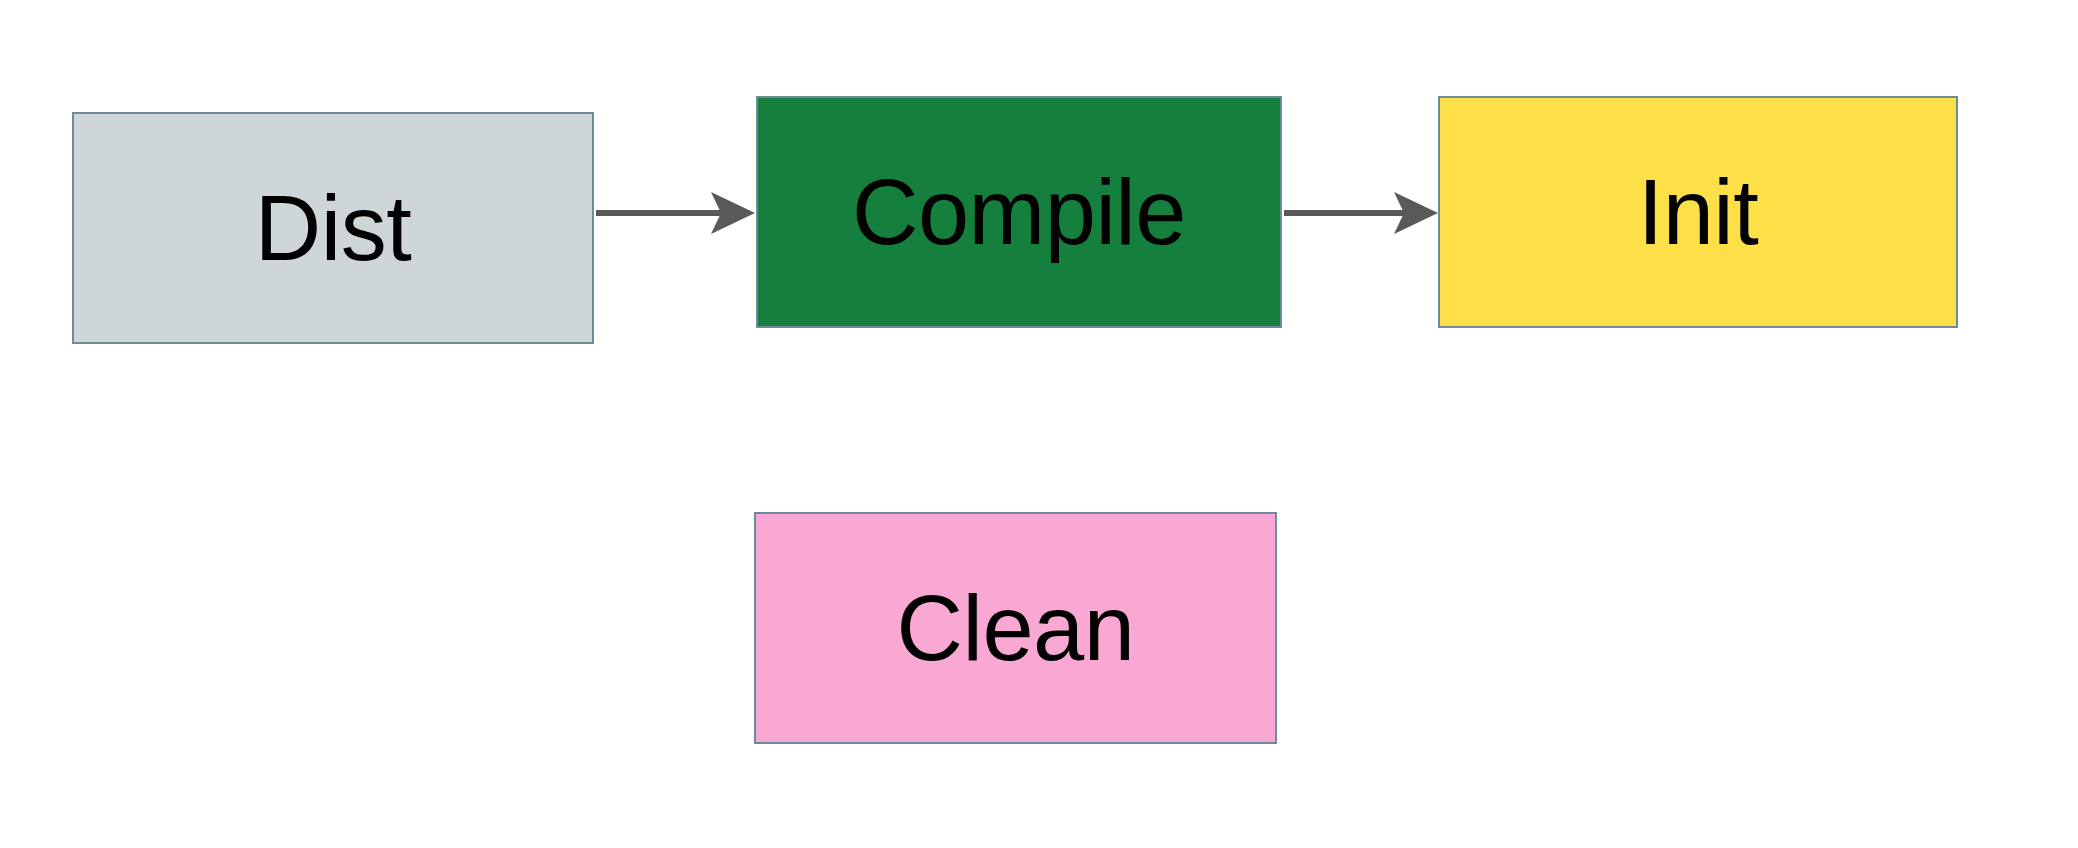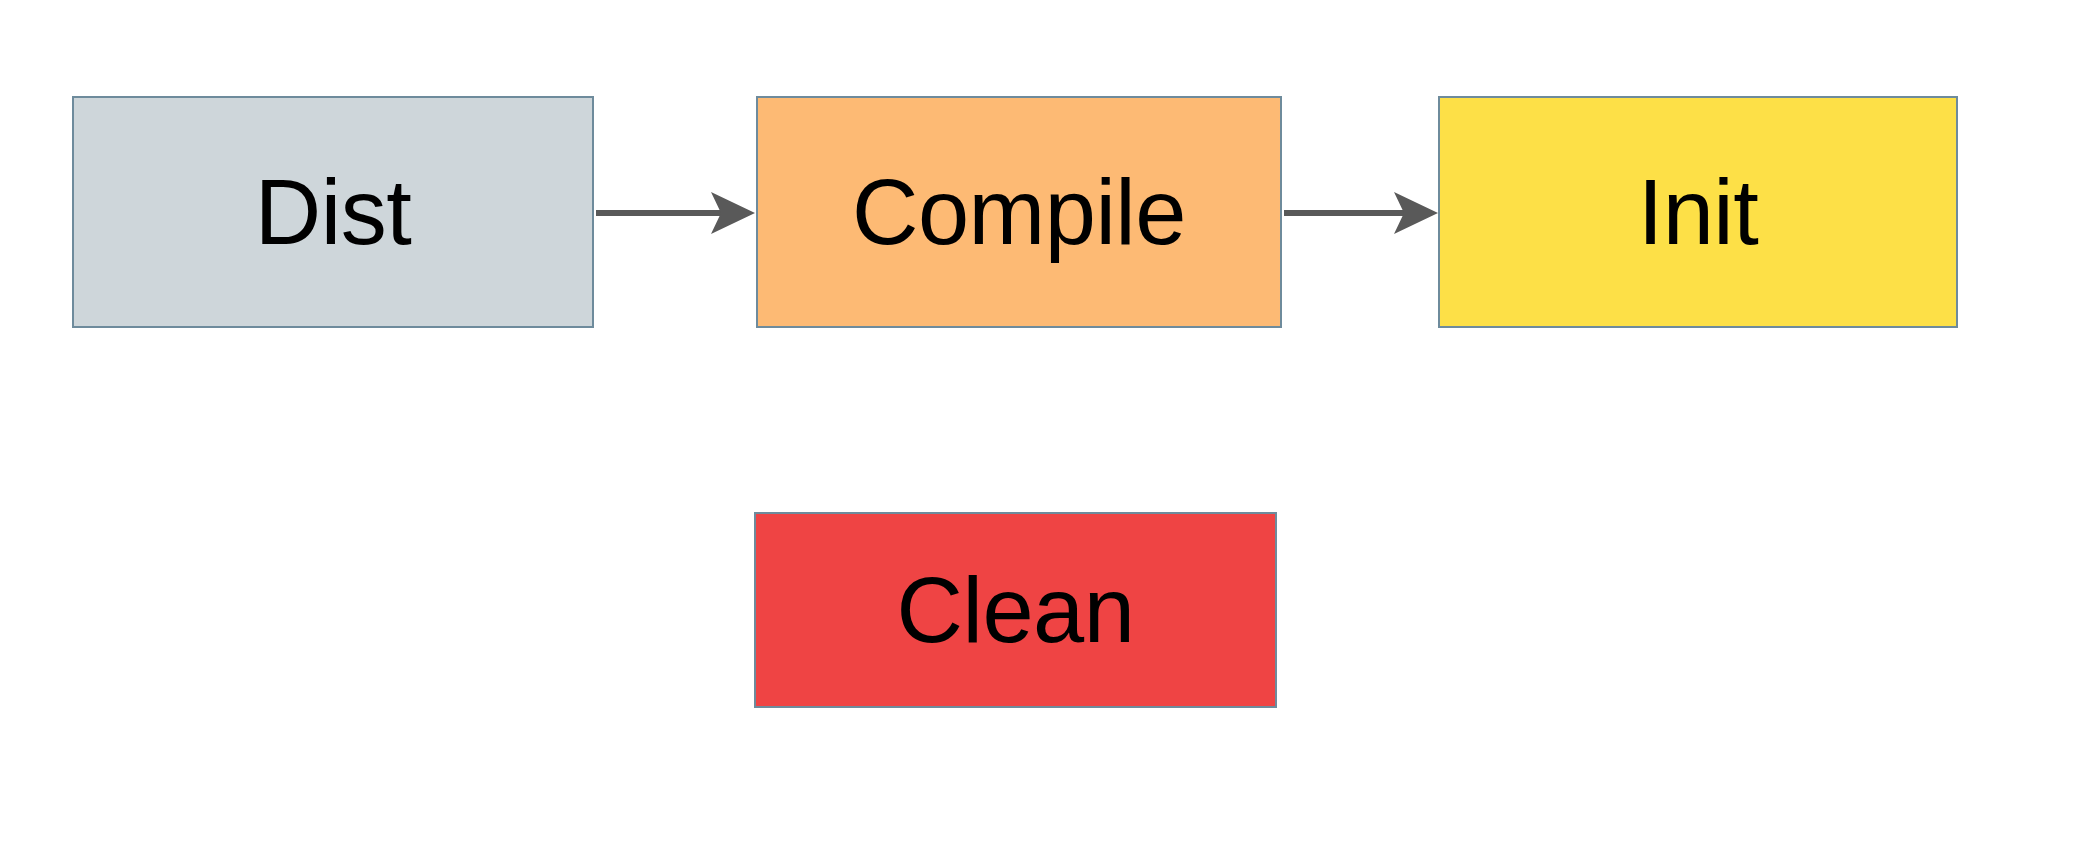--- a/index.html
+++ b/index.html
@@ -55,33 +55,33 @@
   .edge-head {
     fill: #595959;
     stroke: none;
   }
 </style>
 </head>
 <body>
 
 <div id="canvas" style="background: rgb(255, 255, 255); width: 2078px; height: 848px;">
 
-  <div class="node" style="left: 72px; top: 96px; width: 522px; height: 232px; background: rgb(206, 214, 218); border-color: rgb(110, 139, 156);">
+  <div class="node" style="left: 72px; top: 112px; width: 522px; height: 232px; background: rgb(206, 214, 218); border-color: rgb(110, 139, 156);">
     <span class="node-label" style="color: rgb(0, 0, 0);">Dist</span>
   </div>
 
-  <div class="node" style="left: 756px; top: 96px; width: 526px; height: 232px; background: #fdba74; border-color: rgb(110, 139, 156);">
+  <div class="node" style="left: 756px; top: 96px; width: 526px; height: 232px; background: #15803d; border-color: rgb(110, 139, 156);">
     <span class="node-label" style="color: rgb(0, 0, 0);">Compile</span>
   </div>
 
   <div class="node" style="left: 1438px; top: 96px; width: 520px; height: 232px; background: #fde047; border-color: rgb(110, 139, 156);">
     <span class="node-label" style="color: rgb(0, 0, 0);">Init</span>
   </div>
 
-  <div class="node" style="left: 754px; top: 512px; width: 523px; height: 196px; background: #ef4444; border-color: rgb(110, 139, 156);">
+  <div class="node" style="left: 754px; top: 512px; width: 523px; height: 232px; background: #f9a8d4; border-color: rgb(110, 139, 156);">
     <span class="node-label" style="color: rgb(0, 0, 0);">Clean</span>
   </div>
 
   <div class="edge" style="left:0; top:0; width:2078px; height:848px;">
     <svg width="2078" height="848" viewBox="0 0 2078 848" aria-hidden="true">
       <line class="edge-line" x1="596" y1="213" x2="727" y2="213" style="stroke: rgb(89, 89, 89);"></line>
       <path class="edge-head" d="M 755 213 L 711 192 L 721 213 L 711 234 Z" style="fill: rgb(89, 89, 89);"></path>
     </svg>
   </div>
 

